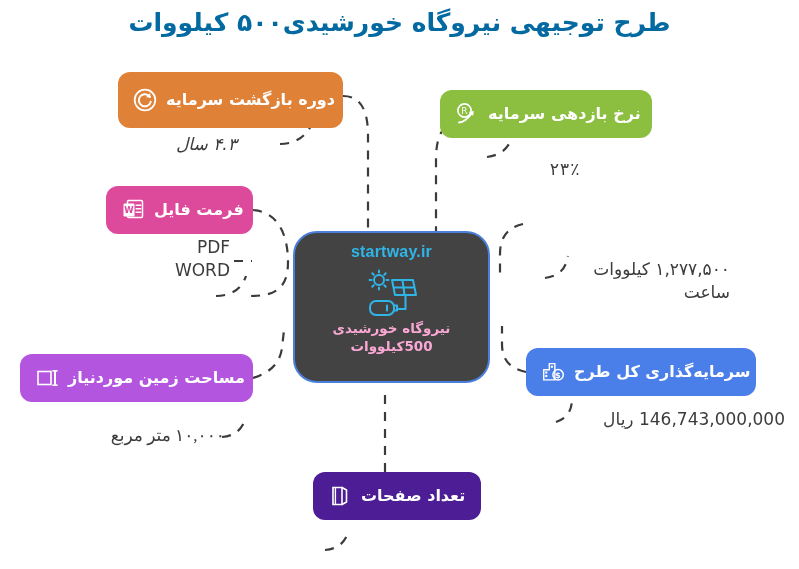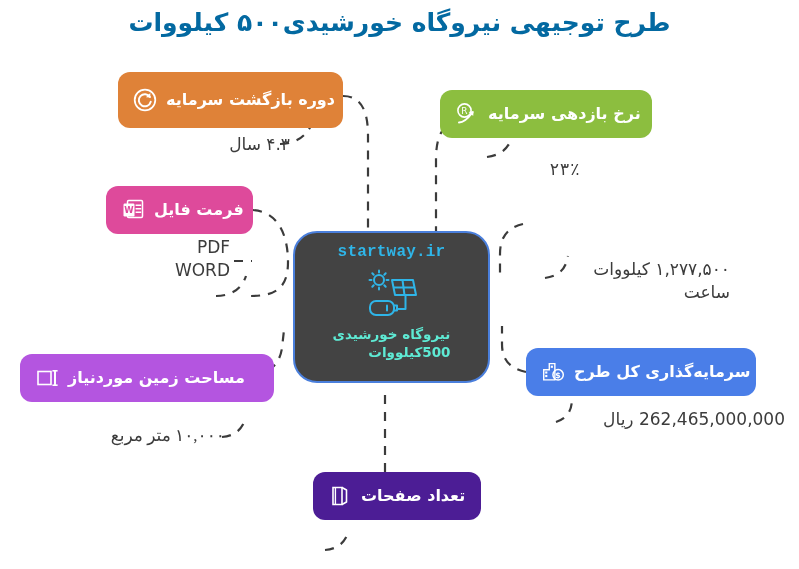--- a/index.html
+++ b/index.html
@@ -101,35 +101,34 @@
     display: flex;
     flex-direction: column;
     align-items: center;
     justify-content: flex-start;
     padding-top: 10px;
   }
   #center-brand {
     color: #2fb5e8;
     font-size: 16px;
     font-weight: bold;
-    font-family: Liberation Mono, monospace;
+    font-family: Liberation Sans, sans-serif;
     direction: ltr;
     letter-spacing: .2px;
   }
   #center-icon {
     margin-top: 6px;
     width: 62px;
     height: 52px;
   }
   #center-caption {
-    margin-top: 6px;
-    color: #5eead4;
+    color: #f9a8d4;
     font-size: 13.5px;
     font-weight: bold;
-    text-align: right;
+    text-align: center;
     line-height: 1.35;
     direction: rtl;
     white-space: pre-line;
   }
 </style>
 </head>
 <body>
 
 <div id="canvas">
 
@@ -156,21 +155,21 @@
   <div class="badge" id="badge-payback" style="left:118px; top:72px; width:225px; height:56px; background:#df8238;">
     <span class="badge-icon">
       <svg viewBox="0 0 24 24" width="26" height="26">
         <circle cx="12" cy="12" r="9.5" fill="none" stroke="#fff" stroke-width="1.6"></circle>
         <path d="M16.6 9.2 A5.6 5.6 0 1 0 17.3 13.6" fill="none" stroke="#fff" stroke-width="1.8" stroke-linecap="round"></path>
         <path d="M16.9 5.6 L16.9 9.6 L12.9 9.4 Z" fill="#fff"></path>
       </svg>
     </span>
     <span class="badge-label">دوره بازگشت سرمایه</span>
   </div>
-  <div class="value" style="left:160px; top:133px; width:130px; text-align:right;">۴.۳ سال</div>
+  <div class="value" style="left:176px; top:133px; width:130px; text-align:left;font-style:italic;">۴.۳ سال</div>
 
   <div class="badge" id="badge-roi" style="left:440px; top:90px; width:212px; height:48px; background:#8cbe3f;">
     <span class="badge-icon">
       <svg viewBox="0 0 26 26" width="27" height="27">
         <circle cx="10.5" cy="9" r="6.6" fill="none" stroke="#fff" stroke-width="1.6"></circle>
         <text x="10.5" y="12.4" font-size="9" font-family="DejaVu Sans, sans-serif" fill="#fff" text-anchor="middle">R</text>
         <path d="M5 21 C 10 21 14 17 18.5 11" fill="none" stroke="#fff" stroke-width="2" stroke-linecap="round"></path>
         <path d="M14.6 10.4 L19.6 9.6 L19.2 14.6 Z" fill="#fff"></path>
       </svg>
     </span>
@@ -203,23 +202,23 @@
         <path d="M4 21.5 L4 10.5 L10 10.5 L10 4 L16 4 L16 21.5 Z" fill="none" stroke="#fff" stroke-width="1.5"></path>
         <rect x="5.6" y="12.4" width="2.3" height="2.3" fill="#fff"></rect>
         <rect x="5.6" y="16.2" width="2.3" height="2.3" fill="#fff"></rect>
         <rect x="11.6" y="6.2" width="2.3" height="2.3" fill="#fff"></rect>
         <circle cx="19.5" cy="16" r="5.6" fill="none" stroke="#fff" stroke-width="1.6"></circle>
         <text x="19.5" y="19.4" font-size="8.5" font-weight="bold" font-family="DejaVu Sans, sans-serif" fill="#fff" text-anchor="middle">$</text>
       </svg>
     </span>
     <span class="badge-label">سرمایه‌گذاری کل طرح</span>
   </div>
-  <div class="value" style="left:520px; top:408px; width:265px; text-align:right;">262,465,000,000 ریال</div>
-
-  <div class="badge" id="badge-land-area" style="left:20px; top:354px; width:254px; height:48px; background:#b455e0;text-align:right;">
+  <div class="value" style="left:520px; top:408px; width:265px; text-align:right;">146,743,000,000 ریال</div>
+
+  <div class="badge" id="badge-land-area" style="left:20px; top:354px; width:233px; height:48px; background:#b455e0;text-align:right;">
     <span class="badge-icon">
       <svg viewBox="0 0 26 26" width="26" height="26">
         <rect x="4" y="6.5" width="13" height="13" fill="none" stroke="#fff" stroke-width="1.6"></rect>
         <rect x="20" y="5" width="2" height="16" fill="#fff"></rect>
         <rect x="18.4" y="5" width="5.2" height="1.6" fill="#fff"></rect>
         <rect x="18.4" y="19.4" width="5.2" height="1.6" fill="#fff"></rect>
       </svg>
     </span>
     <span class="badge-label">مساحت زمین موردنیاز</span>
   </div>

